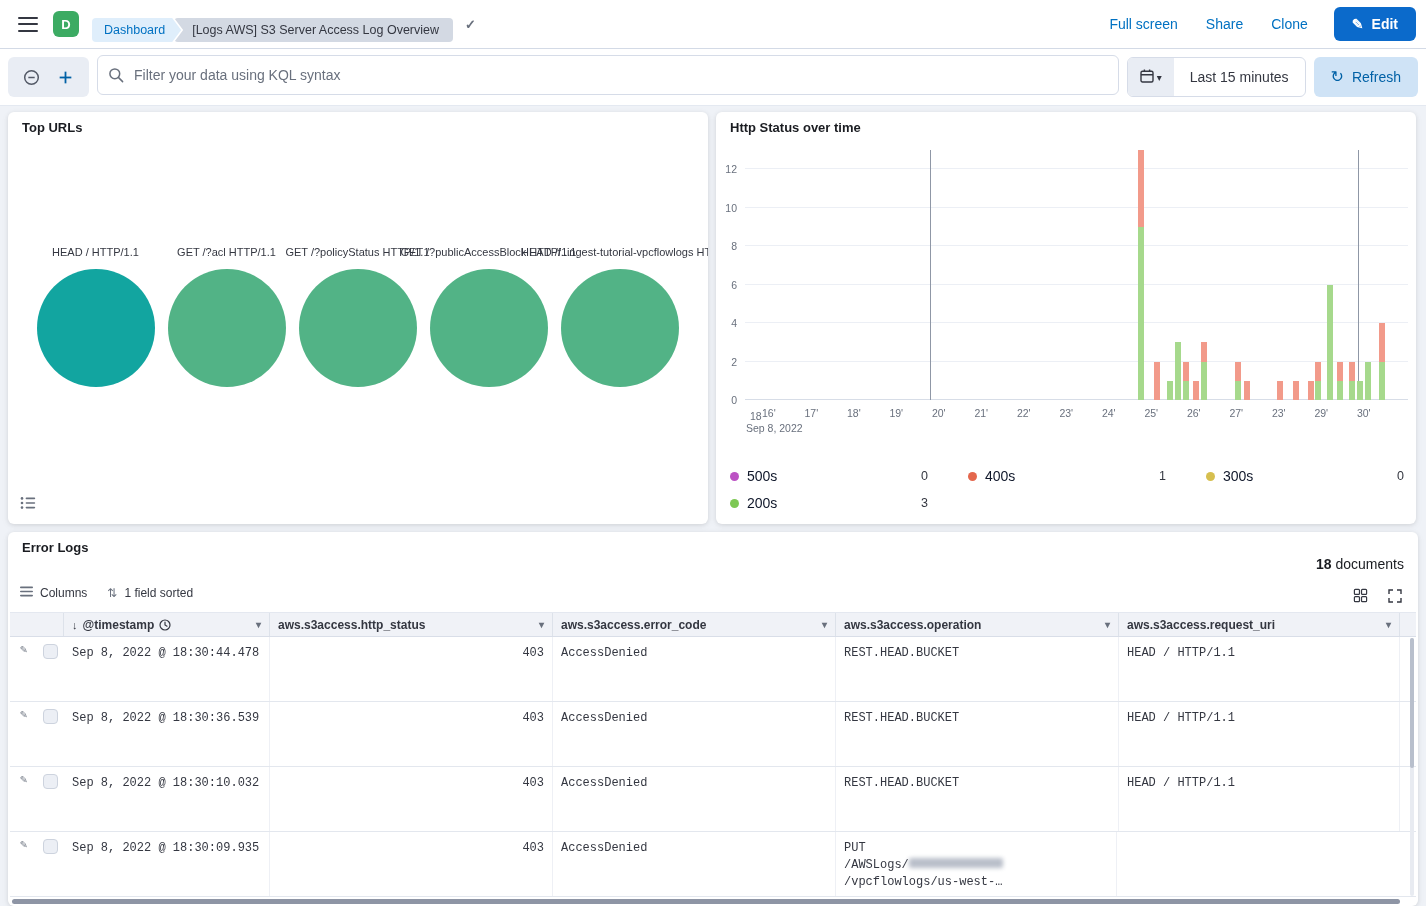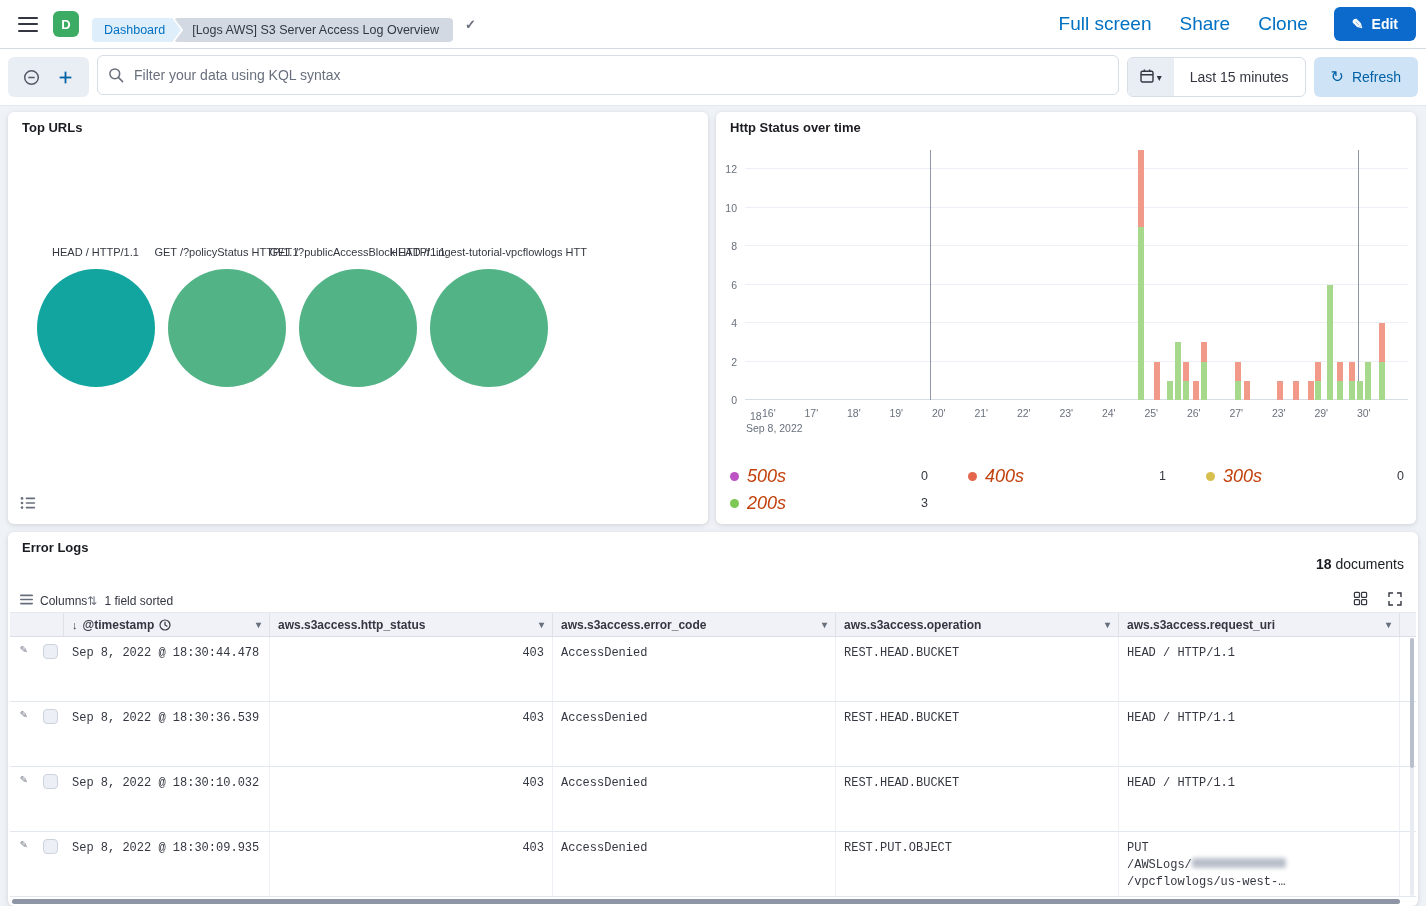--- a/index.html
+++ b/index.html
@@ -17,21 +17,21 @@
   .hamburger span { height:2px; background:#343741; border-radius:1px; }
   .space-avatar { width:26px; height:26px; border-radius:6px; background:#3cab63; color:#fff; font-weight:700; font-size:13px; display:flex; align-items:center; justify-content:center; margin:0 13px 0 15px; }
   .breadcrumbs { display:flex; align-items:center;margin-top:12px; }
   .crumb { height:24px; display:flex; align-items:center; font-size:12.5px; border-radius:4px; }
   .crumb-first { background:#dfeefb; color:var(--link); font-weight:500; padding:0 16px 0 12px;
     clip-path:polygon(0 0, calc(100% - 9px) 0, 100% 50%, calc(100% - 9px) 100%, 0 100%); }
   .crumb-last { background:#d3d9e3; color:#343741; padding:0 14px 0 18px; margin-left:-7px;
     clip-path:polygon(0 0, 100% 0, 100% 100%, 0 100%, 9px 50%); }
   .check-icon { margin-left:12px; color:#69707d; font-size:13px; font-weight:700; }
   .header-actions { margin-left:auto; display:flex; align-items:center; gap:28px; }
-  .header-link { color:var(--link); font-size:19px; font-weight:500; cursor:pointer; text-decoration:none; }
+  .header-link { color:var(--link); font-size:14px; font-weight:500; cursor:pointer; text-decoration:none; }
   .edit-btn { display:flex; align-items:center; gap:8px; height:34px; padding:0 18px; margin-left:-2px;
     background:var(--primary); color:#fff; border:none; border-radius:6px; font-size:14px; font-weight:600; cursor:pointer; font-family:inherit; }
   .edit-pencil { font-size:14px; line-height:1; }
 
   
   .query-bar { height:57px; display:flex; align-items:center; gap:8px; padding:0 8px; background:#fff; border-bottom:1px solid #e4e9f1; position:relative; z-index:4; }
   .filter-group { width:81px; height:40px; background:#e9edf4; border-radius:6px; display:flex; align-items:center; justify-content:space-evenly; flex:0 0 auto; }
   .icon-btn { display:flex; align-items:center; justify-content:center; cursor:pointer; background:none; border:none; padding:2px; }
   .search-wrap { flex:1; position:relative; height:44px; }
   .search-wrap .search-icon { position:absolute; left:11px; top:12px; }
@@ -66,28 +66,28 @@
   .y-tick-label { position:absolute; right:calc(100% + 8px); transform:translateY(50%); font-size:10.5px; color:#69707d; }
   .x-tick-label { position:absolute; top:calc(100% + 7px); transform:translateX(-50%); font-size:10.5px; color:#69707d; white-space:nowrap; }
   .anno-line { position:absolute; top:0; bottom:0; width:1px; background:#8f97a6; }
   .bar { position:absolute; width:6px; }
   .axis-date { position:absolute; left:30px; top:298px; font-size:10.5px; color:#69707d; line-height:12px; }
   .axis-date .hour { padding-left:4px; }
   .axis-title { position:absolute; left:29px; top:330px; width:663px; text-align:center; font-size:12px; font-weight:700; color:#343741; }
   #chart-legend { position:absolute; left:14px; right:12px; top:356px; display:grid; grid-template-columns:1fr 1fr 1fr; column-gap:40px; row-gap:11px; }
   .legend-item { display:flex; align-items:center; height:16px; cursor:pointer; }
   .legend-dot { width:9px; height:9px; border-radius:50%; margin-right:8px; flex:0 0 auto; }
-  .legend-label { font-size:18px; color:#c2410c;font-style:italic; }
+  .legend-label { font-size:14px; color:#0f172a; }
   .legend-value { margin-left:auto; font-size:12.5px; color:#343741; }
 
   
   .doc-count { position:absolute; right:14px; top:24px; font-size:14px; color:#1a1c21; }
   .doc-count .num { font-weight:700; }
   .doc-count .suffix { margin-left:4px; }
-  .grid-toolbar { position:absolute; top:54px; left:12px; right:14px; height:22px; display:flex; align-items:flex-end; }
+  .grid-toolbar { position:absolute; top:54px; left:12px; right:14px; height:22px; display:flex; align-items:flex-start; gap:20px; }
   .toolbar-btn { display:flex; align-items:center; gap:7px; font-size:12px; color:#343741; cursor:pointer; background:none; border:none; font-family:inherit; }
   .toolbar-right { margin-left:auto; display:flex; align-items:center; gap:16px; }
   .sort-glyph { font-size:12px; color:#69707d; }
 
   .data-grid { position:absolute; top:80px; left:2px; right:2px; bottom:8px; overflow:hidden; }
   #grid-header { display:flex; height:25px; background:#f0f2f7; border-top:1px solid #e4e8f0; border-bottom:1px solid #d9dee8; }
   .gh-cell { display:flex; align-items:center; gap:5px; padding:0 8px; font-size:12px; font-weight:700; color:#343741; border-right:1px solid #dde2ea; overflow:hidden; flex:0 0 auto; cursor:pointer; }
   .gh-lead { width:54px; padding:0; cursor:default; }
   .gh-sort { font-size:11px; color:#343741; }
   .gh-label { white-space:nowrap; }
@@ -177,20 +177,24 @@
 </div>
 
 <div class="content">
 
   <section class="panel" id="panel-top-urls">
     <div class="panel-title">Top URLs</div>
     <div id="pies-row">
         <div class="pie-item">
           <div class="pie-label">HEAD / HTTP/1.1</div>
           <div class="pie-circle" style="background: rgb(18, 165, 160);"></div>
+        </div>
+        <div class="pie-item">
+          <div class="pie-label">GET /?acl HTTP/1.1</div>
+          <div class="pie-circle" style="background: rgb(82, 179, 134);"></div>
         </div>
         <div class="pie-item">
           <div class="pie-label">GET /?policyStatus HTTP/1.1</div>
           <div class="pie-circle" style="background: rgb(82, 179, 134);"></div>
         </div>
         <div class="pie-item">
           <div class="pie-label">GET /?publicAccessBlock HTTP/1.1</div>
           <div class="pie-circle" style="background: rgb(82, 179, 134);"></div>
         </div>
         <div class="pie-item">
@@ -397,21 +401,20 @@
             <div class="g-cell" style="width: 283px;">AccessDenied</div>
             <div class="g-cell" style="width: 283px;">REST.HEAD.BUCKET</div>
             <div class="g-cell" style="width: 281px;">HEAD / HTTP/1.1</div>
           </div>
           <div class="g-row">
             <div class="g-cell g-ctrl"><div class="row-pencil">✎</div></div>
             <div class="g-cell g-ctrl"><div class="row-checkbox"></div></div>
             <div class="g-cell" style="width: 206px;">Sep 8, 2022 @ 18:30:09.935</div>
             <div class="g-cell right" style="width: 283px;">403</div>
             <div class="g-cell" style="width: 283px;">AccessDenied</div>
-            <div class="g-cell" style="width: 283px;">REST.PUT.OBJECT</div>
             <div class="g-cell" style="width: 281px;"><span>PUT
 /AWSLogs/</span><span class="redacted"></span><span>/vpcflowlogs/us-west-…</span></div>
           </div>
         </div>
     </div>
     <div class="v-scrollbar">
         <div class="v-thumb"></div>
       </div>
     <div class="h-scrollbar"></div>
   </section>

